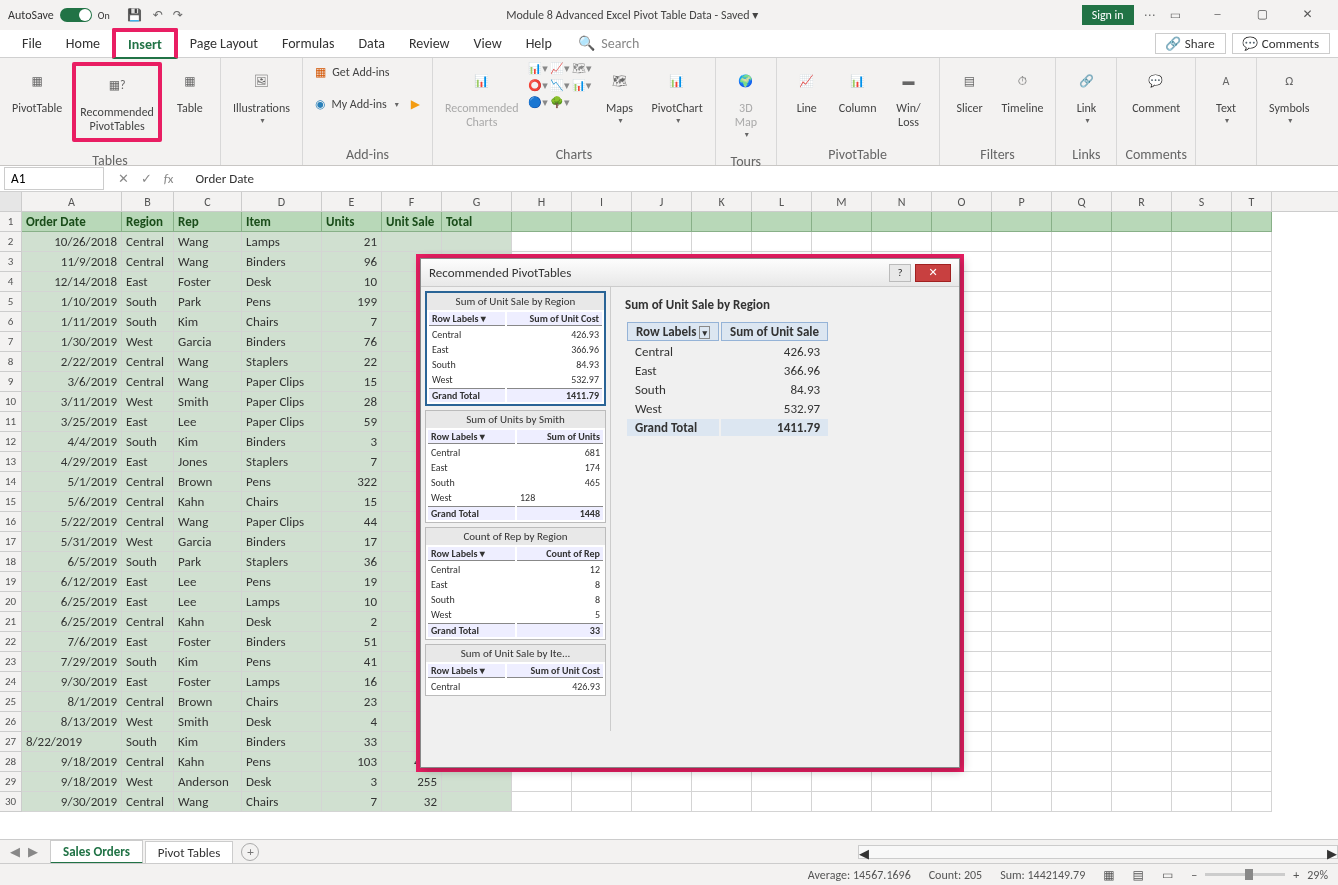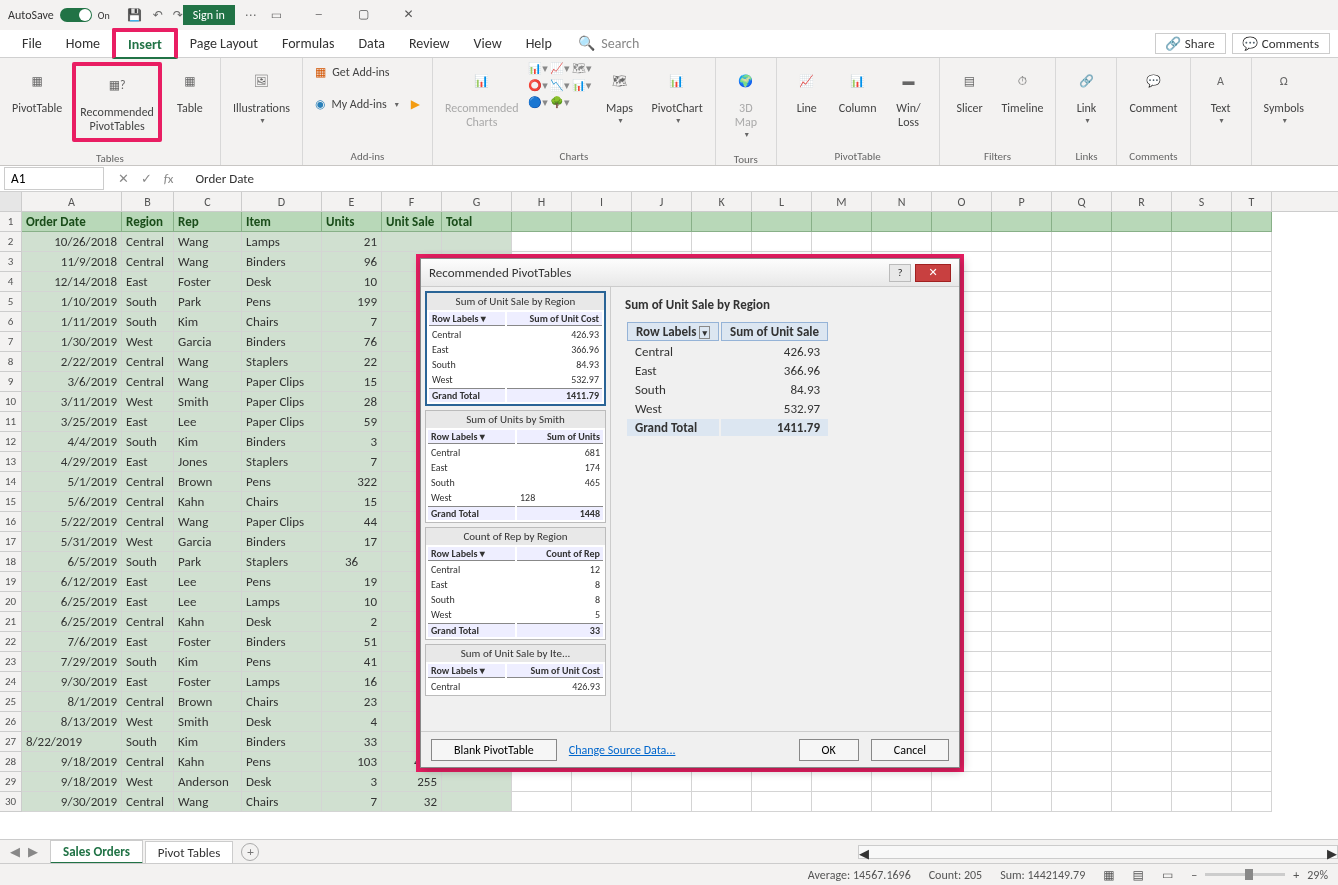--- a/index.html
+++ b/index.html
@@ -18,21 +18,21 @@
 .menubar .tab{padding:4px 12px;cursor:default}
 .menubar .tab.active{color:#217346;border-bottom:2px solid #217346;font-weight:600}
 .menubar .right{margin-left:auto;display:flex;gap:6px;padding-right:8px}
 .menubar .right .btn{border:1px solid #ccc;padding:2px 10px;font-size:13px}
 .ribbon{height:108px;background:#f3f2f1;border-bottom:1px solid #c8c6c4;display:flex;font-size:12px;color:#444}
 .ribbongroup{border-right:1px solid #d8d8d8;padding:4px 8px 2px 8px;display:flex;flex-direction:column;align-items:center}
 .ribbongroup .buttons{display:flex;gap:6px;flex:1;align-items:flex-start}
 .rbtn{display:flex;flex-direction:column;align-items:center;text-align:center;padding:4px 4px;min-width:44px;line-height:1.15}
 .rbtn .ico{width:32px;height:32px;margin-bottom:4px;display:flex;align-items:center;justify-content:center;color:#666}
 .rbtn.small{flex-direction:row;min-width:auto;gap:6px}
-.grouplabel{font-size:11px;color:#666;margin-top:10px;text-align:center}
+.grouplabel{font-size:14px;color:#666;margin-top:10px;text-align:center}
 .highlight-pink{border:4px solid #e91e63;border-radius:2px}
 .namebox-row{height:26px;border-bottom:1px solid #d0d0d0;display:flex;align-items:center;background:#fff;font-size:13px}
 .namebox{width:100px;border:1px solid #ccc;padding:2px 6px;margin-left:4px}
 .fxbar{display:flex;align-items:center;gap:12px;padding-left:14px;flex:1}
 .fxbar .ic{color:#888}
 .grid{position:relative;background:#fff}
 .colheads{display:flex;height:20px;background:#f3f2f1;border-bottom:1px solid #ccc}
 .corner{width:22px;border-right:1px solid #ccc;background:#e6e6e6}
 .colhead{border-right:1px solid #ccc;text-align:center;font-size:12px;color:#555;line-height:20px}
 .rows{max-height:620px;overflow:hidden}
@@ -85,20 +85,21 @@
   <div class="autosave">
     <span>AutoSave</span>
     <span class="toggle"></span>
     <span style="font-size:10px">On</span>
   </div>
   <div class="qat">
     <span>💾</span>
     <span>↶</span>
     <span>↷</span>
   </div>
+  <div class="doctitle">Module 8 Advanced Excel Pivot Table Data - Saved ▾</div>
   <span class="signin">Sign in</span>
   <span style="margin-right:14px;color:#666">⋯</span>
   <span style="margin-right:14px;color:#666">▭</span>
   <div class="winbtns">
     <div class="btn">─</div>
     <div class="btn">▢</div>
     <div class="btn">✕</div>
   </div>
 </div>
 
@@ -697,21 +698,21 @@
         <div class="cell" style="width:60px;background:#fff"></div>
         <div class="cell" style="width:60px;background:#fff"></div>
         <div class="cell" style="width:40px;background:#fff"></div>
       </div>
       <div class="row sel">
         <div class="rowhead">18</div>
         <div class="cell" style="width:100px;text-align:right">6/5/2019</div>
         <div class="cell" style="width:52px;">South</div>
         <div class="cell" style="width:68px;">Park</div>
         <div class="cell" style="width:80px;">Staplers</div>
-        <div class="cell" style="width:60px;text-align:center">36</div>
+        <div class="cell" style="width:60px;text-align:right">36</div>
         <div class="cell" style="width:60px;text-align:right"></div>
         <div class="cell" style="width:70px;text-align:right"></div>
         <div class="cell" style="width:60px;background:#fff"></div>
         <div class="cell" style="width:60px;background:#fff"></div>
         <div class="cell" style="width:60px;background:#fff"></div>
         <div class="cell" style="width:60px;background:#fff"></div>
         <div class="cell" style="width:60px;background:#fff"></div>
         <div class="cell" style="width:60px;background:#fff"></div>
         <div class="cell" style="width:60px;background:#fff"></div>
         <div class="cell" style="width:60px;background:#fff"></div>
@@ -1181,20 +1182,13 @@
           </tbody>
         <tbody>
             <tr class="tot">
               <td>Grand Total</td>
               <td style="text-align:right">1411.79</td>
             </tr>
       </tbody>
         </table>
     </div>
   </div>
-  <div class="dlg-foot">
-    <button class="btn">Blank PivotTable</button>
-    <a class="link">Change Source Data...</a>
-    <div class="spacer"></div>
-    <button class="btn">OK</button>
-    <button class="btn">Cancel</button>
-  </div>
 </div>
 
 </body></html>

